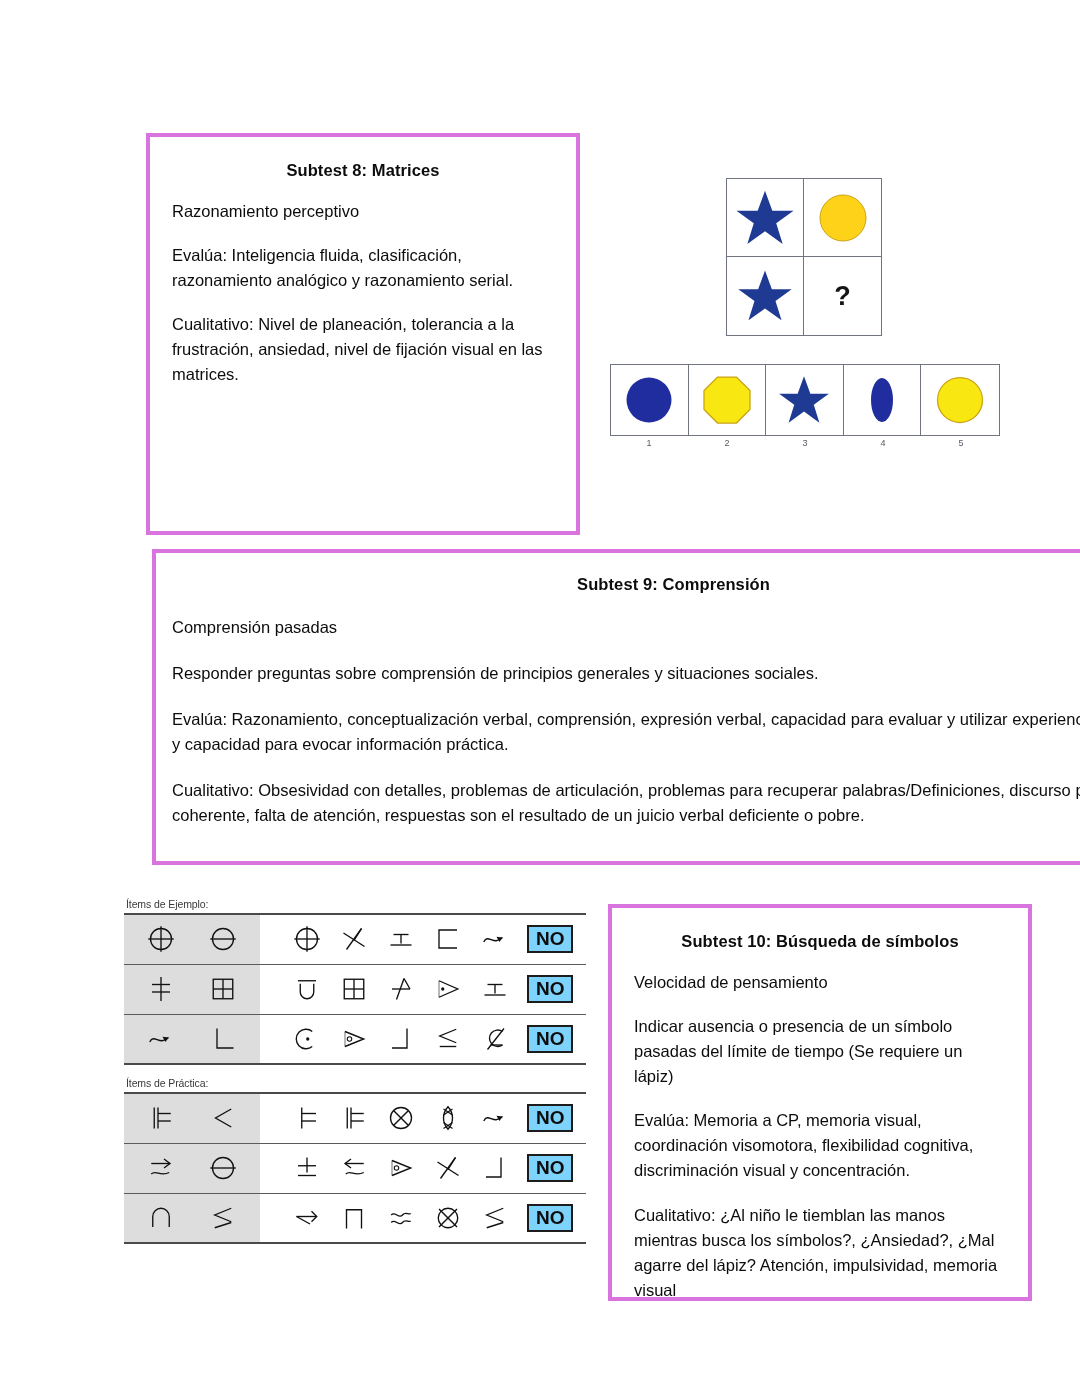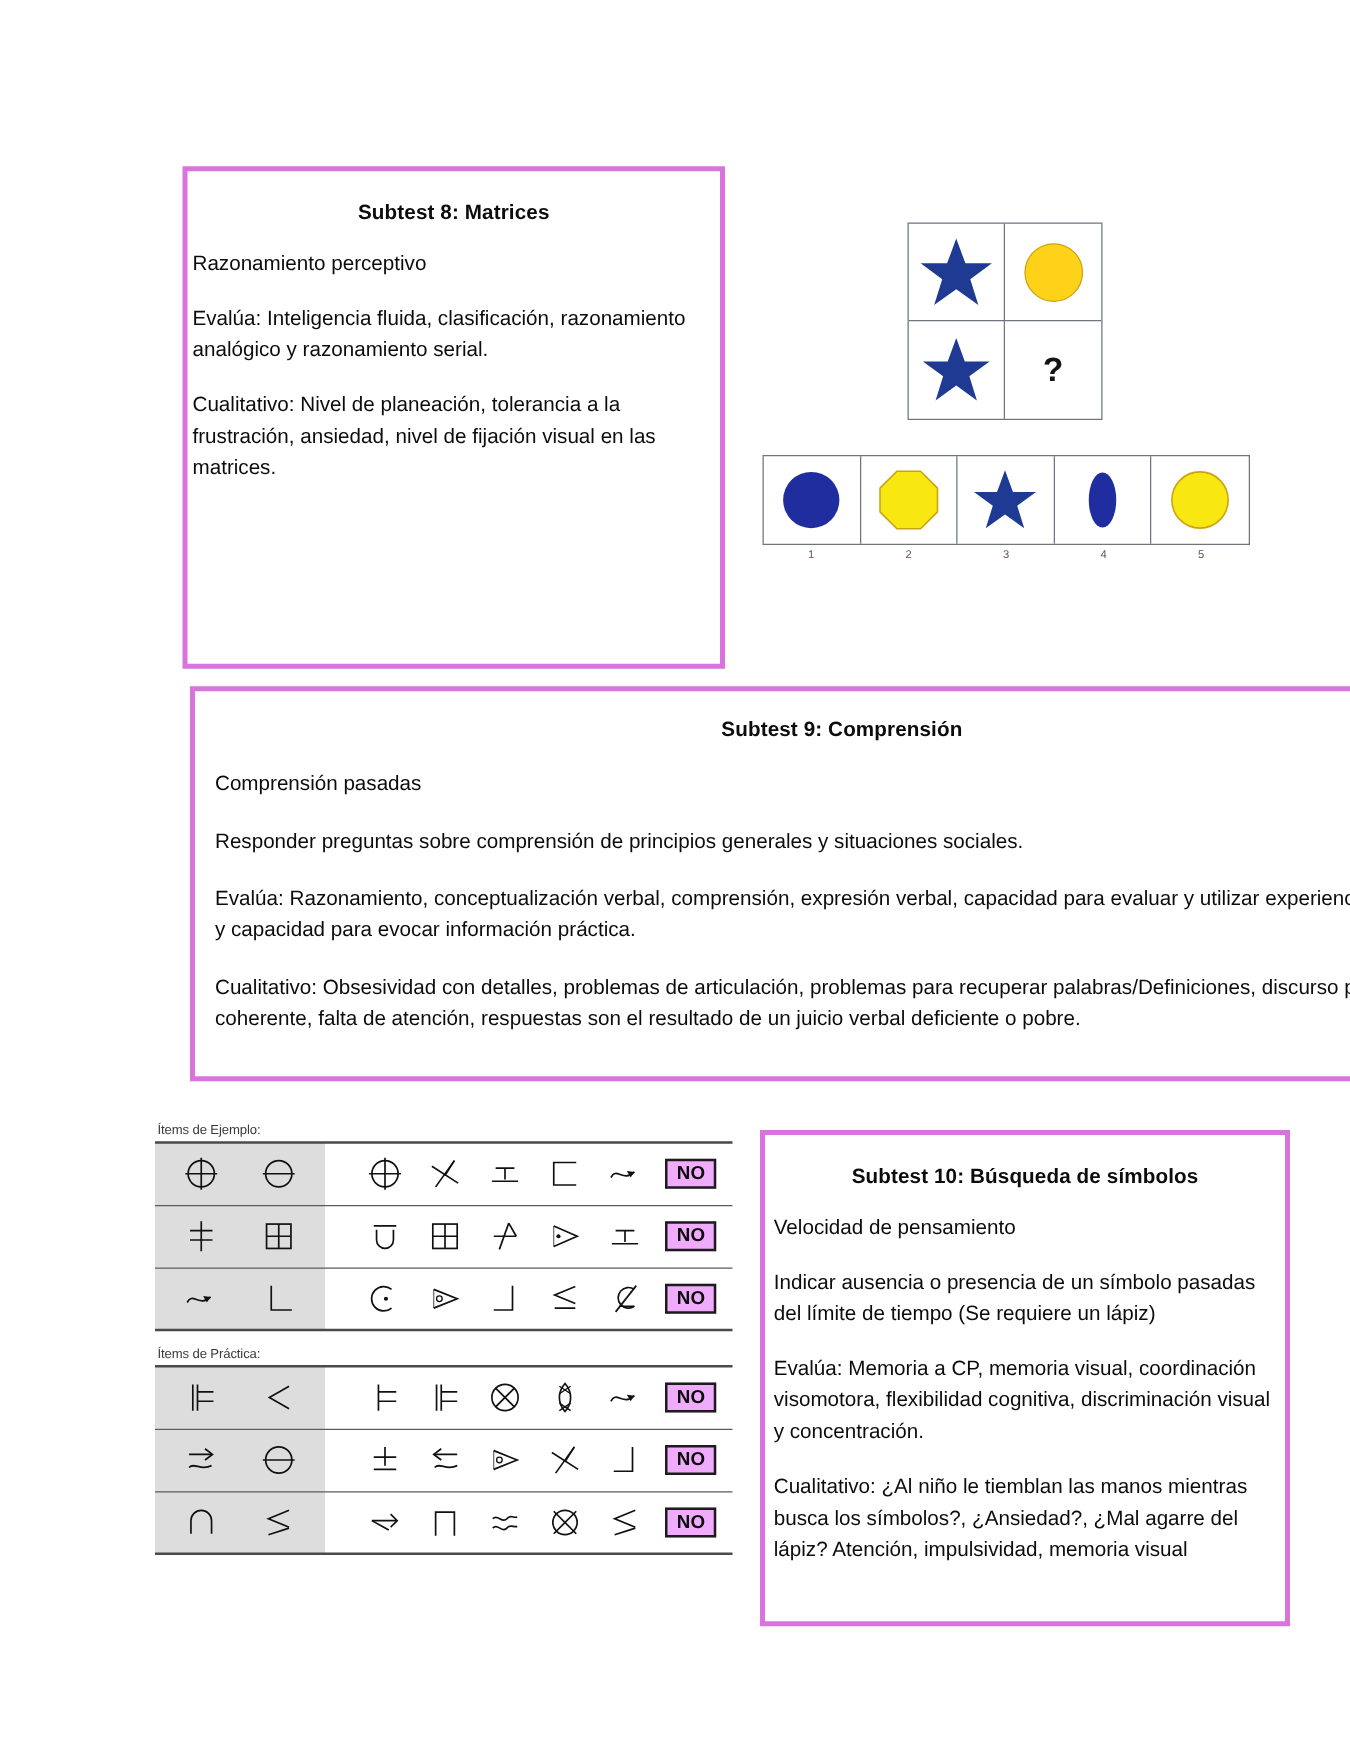--- a/index.html
+++ b/index.html
@@ -32,24 +32,24 @@
     text-align: center;
     font-weight: bold;
     font-size: 16.5px;
     margin: 24px 0 0 0;
     letter-spacing: 0.1px;
   }
   #subtest9-box .box-title { margin-top: 22px; }
   #subtest10-box .box-title { margin-top: 24px; }
 
   .box-body {
-    padding: 0 4px;
+    padding: 0 22px;
   }
   #subtest9-box .box-body { padding: 0 16px; }
-  #subtest10-box .box-body { padding: 0 7px; }
+  #subtest10-box .box-body { padding: 0 22px; }
 
   .para {
     font-size: 16.5px;
     line-height: 1.52;
     margin: 19px 0 0 0;
   }
   #subtest9-box .para { margin-top: 21px; }
   #subtest10-box .para { margin-top: 19px; }
 
   
@@ -159,26 +159,26 @@
   }
   .sym-group {
     display: flex;
     align-items: center;
     justify-content: space-around;
     height: 100%;
   }
   .sym-group.targets { justify-content: space-around; }
   .no-box {
     border: 2px solid #1c1c1c;
-    font-size: 15px;
+    font-size: 19px;
     font-weight: bold;
     padding: 2px 7px;
     line-height: 1.05;
     font-family: "Liberation Sans", sans-serif;
-    background: #f0abfc;
+    background: #7dd3fc;
   }
   .sym { display: block; }
   #practice-label { margin-top: 12px; }
 </style>
 </head>
 <body>
 
 <div class="subtest-box" id="subtest8-box">
   <div class="box-title">Subtest 8: Matrices</div>
   <div class="box-body">

